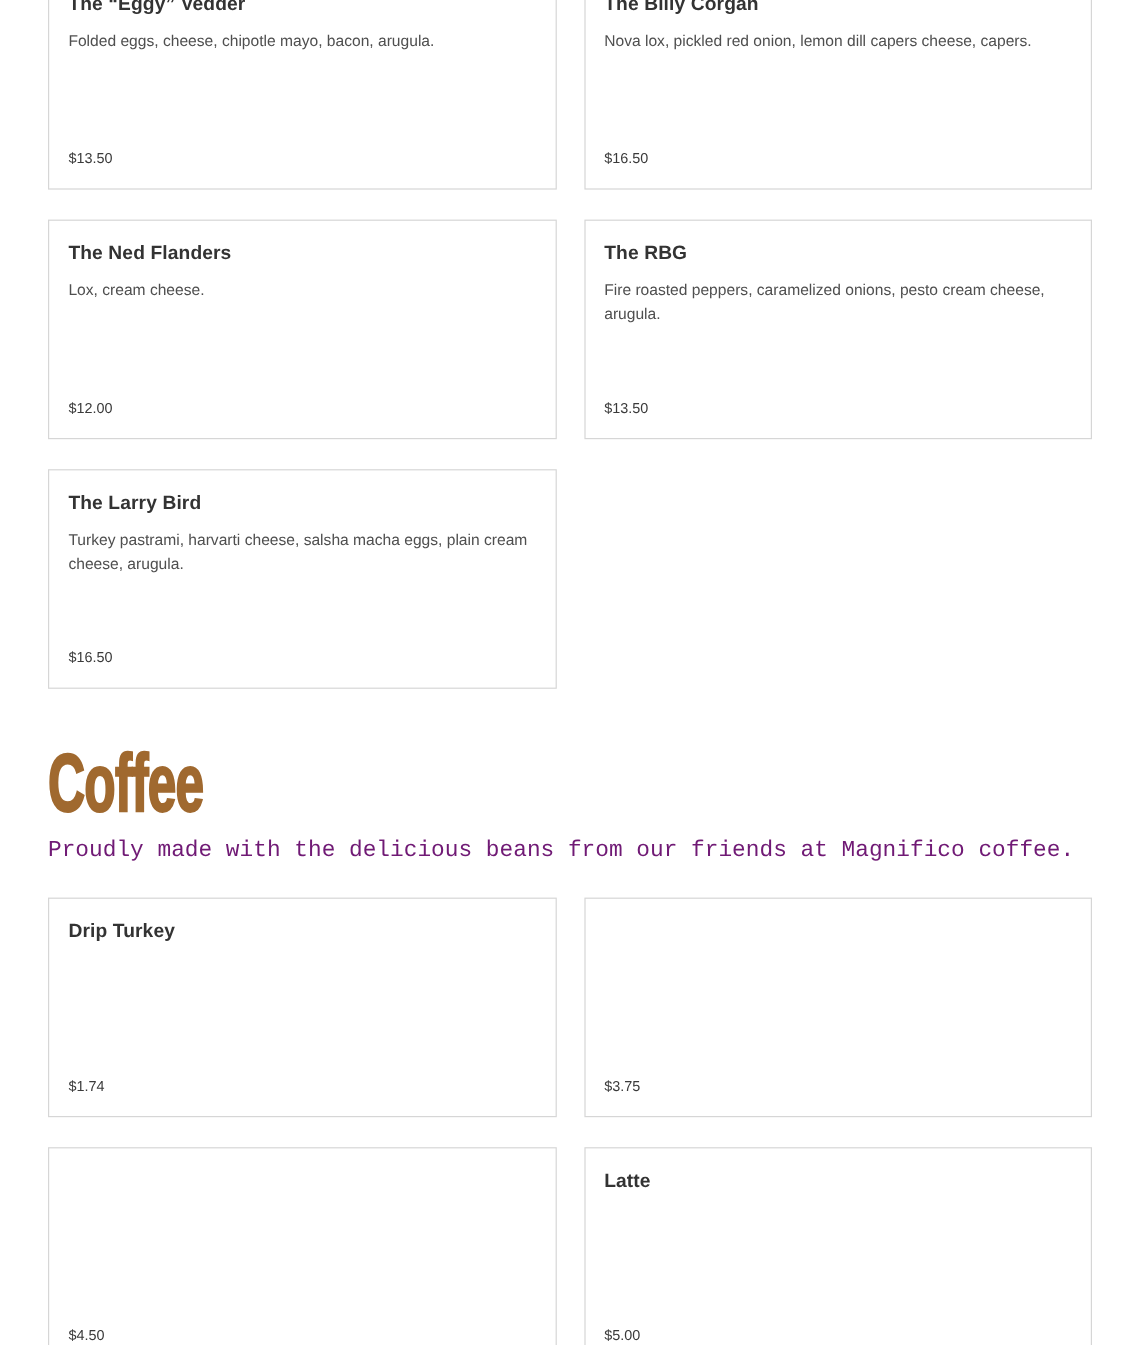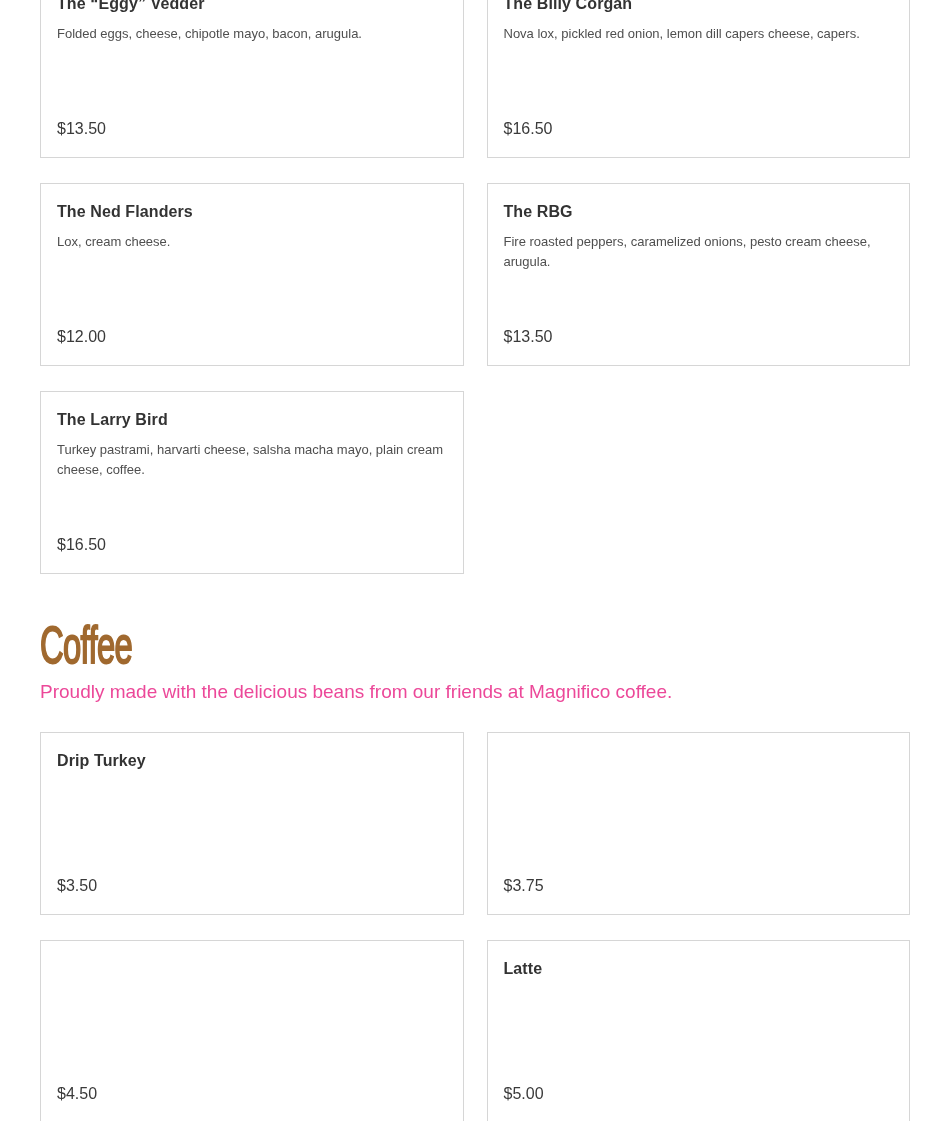--- a/index.html
+++ b/index.html
@@ -43,45 +43,45 @@
   }
   .item-desc {
     margin: 8px 0 0 0;
     font-size: 13px;
     line-height: 1.5;
     letter-spacing: 0;
     color: var(--desc-color, #4f4f4f);
   }
   .item-price {
     margin-top: auto;
-    font-size: 16px;
+    font-size: 12px;
     line-height: 1.5;
     color: var(--price-color, #3a3a3a);
   }
   .section-heading {
     margin: 45px 0 0 0;
-    font-size: 52px;
+    font-size: 68px;
     line-height: 1;
-    font-weight: 400;
+    font-weight: 700;
     color: var(--accent, #a0692f);
     white-space: nowrap;
   }
   .section-heading .squish {
     display: inline-block;
     transform: scaleX(0.63);
     transform-origin: 0 50%;
     letter-spacing: -1px;
     -webkit-text-stroke: 2px var(--accent, #a0692f);
   }
   .section-subtitle {
     margin: 8px 0 0 0;
-    font-family: Liberation Sans, sans-serif;
+    font-family: Liberation Mono, monospace;
     font-size: 19px;
     line-height: 1.4;
-    color: #ec4899;
+    color: #701a75;
   }
   .coffee-grid {
     margin-top: 26px;
   }
 </style>
 </head>
 <body>
 
 <div class="content">
 
@@ -105,34 +105,34 @@
   </div>
 
   <div class="menu-card">
     <h3 class="item-name">The RBG</h3>
     <p class="item-desc">Fire roasted peppers, caramelized onions, pesto cream cheese, arugula.</p>
     <div class="item-price">$13.50</div>
   </div>
 
   <div class="menu-card">
     <h3 class="item-name">The Larry Bird</h3>
-    <p class="item-desc">Turkey pastrami, harvarti cheese, salsha macha mayo, plain cream cheese, coffee.</p>
+    <p class="item-desc">Turkey pastrami, harvarti cheese, salsha macha eggs, plain cream cheese, arugula.</p>
     <div class="item-price">$16.50</div>
   </div>
 </div>
 
   <h2 class="section-heading"><span class="squish">Coffee</span></h2>
 
   <p class="section-subtitle">Proudly made with the delicious beans from our friends at Magnifico coffee.</p>
 
   <div class="menu-grid coffee-grid" id="coffee-grid">
   <div class="menu-card">
     <h3 class="item-name">Drip Turkey</h3>
 
-    <div class="item-price">$3.50</div>
+    <div class="item-price">$1.74</div>
   </div>
 
   <div class="menu-card">
 
     <div class="item-price">$3.75</div>
   </div>
 
   <div class="menu-card">
 
     <div class="item-price">$4.50</div>

